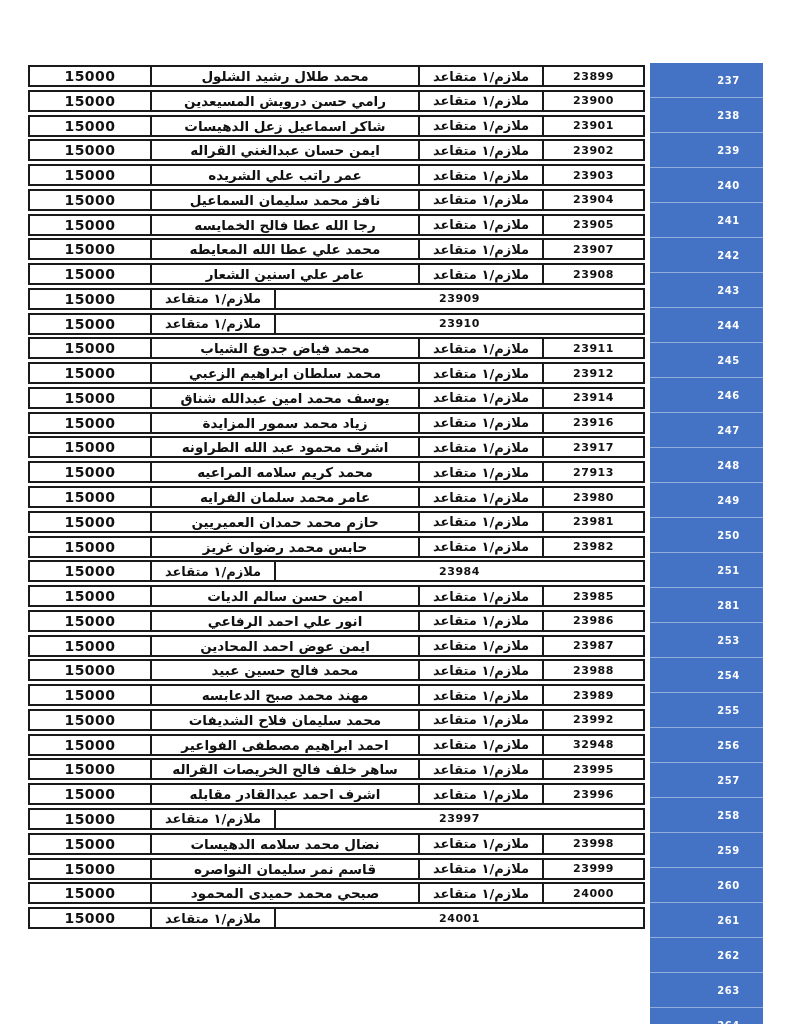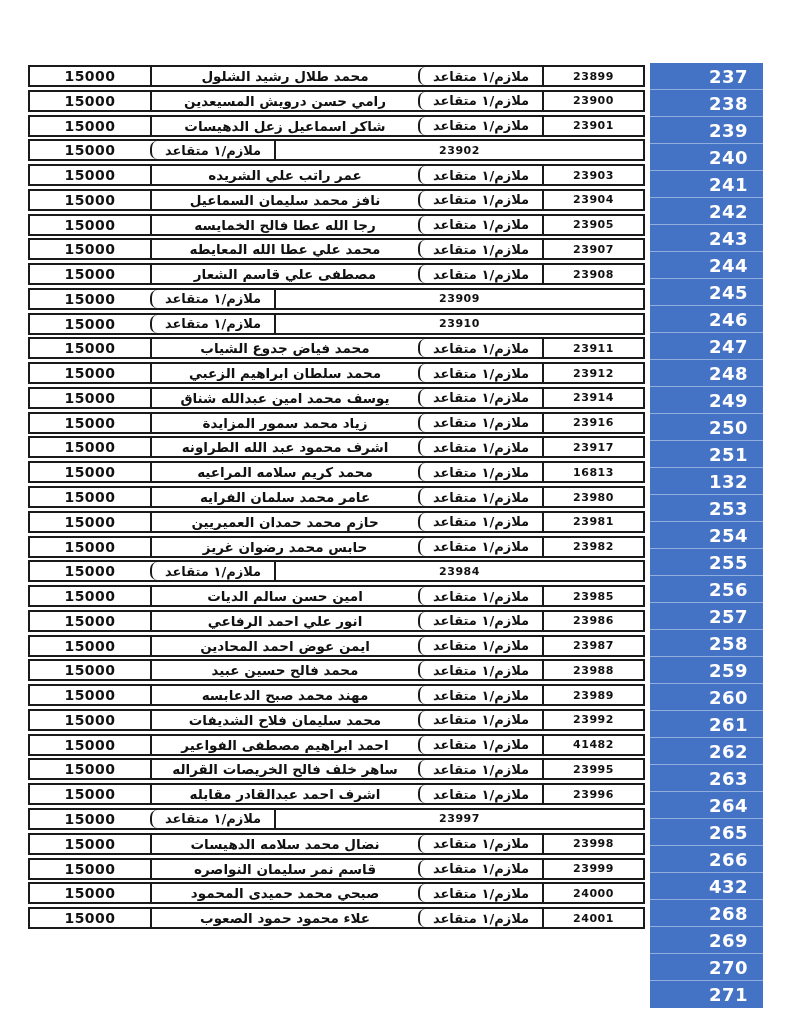--- a/index.html
+++ b/index.html
@@ -40,35 +40,35 @@
     align-items:center;
     justify-content:center;
     box-sizing:border-box;
     height:100%;
     overflow:hidden;
     white-space:nowrap;
   }
   .cell + .cell{border-left:2px solid var(--border);}
   .cell.amount{width:120px;font-size:14px;letter-spacing:0.5px;}
   .cell.name{width:268px;direction:rtl;font-size:13.5px;}
-  .cell.rank{width:124px;direction:rtl;font-size:13px;border-radius:7px;}
+  .cell.rank{width:124px;direction:rtl;font-size:13px;}
   .cell.idnum{flex:1;font-size:11px;letter-spacing:0.5px;}
   .serials{
     width:113px;
     margin-left:5px;
     margin-top:-2px;
   }
   .serial{
-    height:27px;
+    height:35px;
     background:var(--serial-bg);
     color:var(--serial-text);
     display:flex;
     align-items:center;
     justify-content:center;
-    font-size:18px;
+    font-size:10px;
     letter-spacing:0.5px;
     box-sizing:border-box;
     border-bottom:1px solid var(--serial-sep);
     padding-left:44px;
   }
   .serial:last-child{border-bottom:none;}
 </style>
 </head>
 <body>
 
@@ -90,20 +90,21 @@
 
   <div class="row">
     <div class="cell amount">15000</div>
     <div class="cell name">شاكر اسماعيل زعل الدهيسات</div>
     <div class="cell rank">ملازم/١ متقاعد</div>
     <div class="cell idnum">23901</div>
   </div>
 
   <div class="row">
     <div class="cell amount">15000</div>
+    <div class="cell name">ايمن حسان عبدالغني القراله</div>
     <div class="cell rank">ملازم/١ متقاعد</div>
     <div class="cell idnum">23902</div>
   </div>
 
   <div class="row">
     <div class="cell amount">15000</div>
     <div class="cell name">عمر راتب علي الشريده</div>
     <div class="cell rank">ملازم/١ متقاعد</div>
     <div class="cell idnum">23903</div>
   </div>
@@ -124,21 +125,21 @@
 
   <div class="row">
     <div class="cell amount">15000</div>
     <div class="cell name">محمد علي عطا الله المعايطه</div>
     <div class="cell rank">ملازم/١ متقاعد</div>
     <div class="cell idnum">23907</div>
   </div>
 
   <div class="row">
     <div class="cell amount">15000</div>
-    <div class="cell name">مصطفى علي قاسم الشعار</div>
+    <div class="cell name">عامر علي اسنين الشعار</div>
     <div class="cell rank">ملازم/١ متقاعد</div>
     <div class="cell idnum">23908</div>
   </div>
 
   <div class="row">
     <div class="cell amount">15000</div>
     <div class="cell rank">ملازم/١ متقاعد</div>
     <div class="cell idnum">23909</div>
   </div>
 
@@ -180,21 +181,21 @@
     <div class="cell amount">15000</div>
     <div class="cell name">اشرف محمود عبد الله الطراونه</div>
     <div class="cell rank">ملازم/١ متقاعد</div>
     <div class="cell idnum">23917</div>
   </div>
 
   <div class="row">
     <div class="cell amount">15000</div>
     <div class="cell name">محمد كريم سلامه المراعيه</div>
     <div class="cell rank">ملازم/١ متقاعد</div>
-    <div class="cell idnum">16813</div>
+    <div class="cell idnum">27913</div>
   </div>
 
   <div class="row">
     <div class="cell amount">15000</div>
     <div class="cell name">عامر محمد سلمان الفرايه</div>
     <div class="cell rank">ملازم/١ متقاعد</div>
     <div class="cell idnum">23980</div>
   </div>
 
   <div class="row">
@@ -256,21 +257,21 @@
     <div class="cell amount">15000</div>
     <div class="cell name">محمد سليمان فلاح الشديفات</div>
     <div class="cell rank">ملازم/١ متقاعد</div>
     <div class="cell idnum">23992</div>
   </div>
 
   <div class="row">
     <div class="cell amount">15000</div>
     <div class="cell name">احمد ابراهيم مصطفى الفواعير</div>
     <div class="cell rank">ملازم/١ متقاعد</div>
-    <div class="cell idnum">41482</div>
+    <div class="cell idnum">32948</div>
   </div>
 
   <div class="row">
     <div class="cell amount">15000</div>
     <div class="cell name">ساهر خلف فالح الخريصات القراله</div>
     <div class="cell rank">ملازم/١ متقاعد</div>
     <div class="cell idnum">23995</div>
   </div>
 
   <div class="row">
@@ -302,21 +303,20 @@
 
   <div class="row">
     <div class="cell amount">15000</div>
     <div class="cell name">صبحي محمد حميدى المحمود</div>
     <div class="cell rank">ملازم/١ متقاعد</div>
     <div class="cell idnum">24000</div>
   </div>
 
   <div class="row">
     <div class="cell amount">15000</div>
-    <div class="cell name">علاء محمود حمود الصعوب</div>
     <div class="cell rank">ملازم/١ متقاعد</div>
     <div class="cell idnum">24001</div>
   </div>
 </div>
   <div class="serials" id="serials-host">
   <div class="serial">237</div>
 
   <div class="serial">238</div>
 
   <div class="serial">239</div>
@@ -338,21 +338,21 @@
   <div class="serial">247</div>
 
   <div class="serial">248</div>
 
   <div class="serial">249</div>
 
   <div class="serial">250</div>
 
   <div class="serial">251</div>
 
-  <div class="serial">132</div>
+  <div class="serial">281</div>
 
   <div class="serial">253</div>
 
   <div class="serial">254</div>
 
   <div class="serial">255</div>
 
   <div class="serial">256</div>
 
   <div class="serial">257</div>

